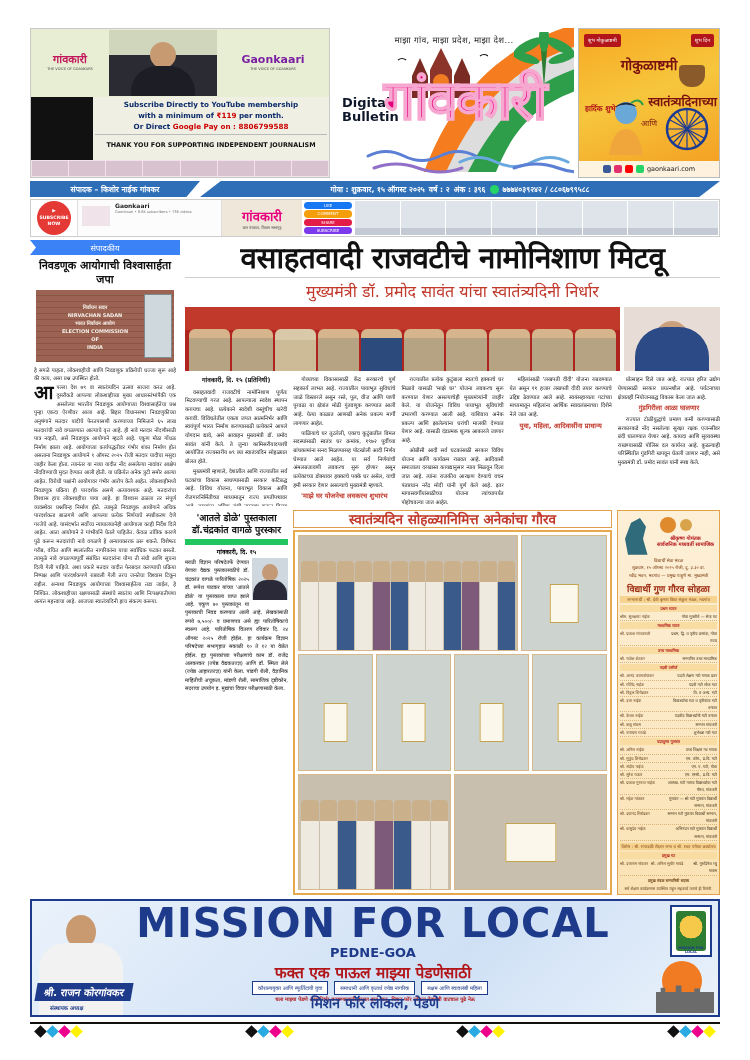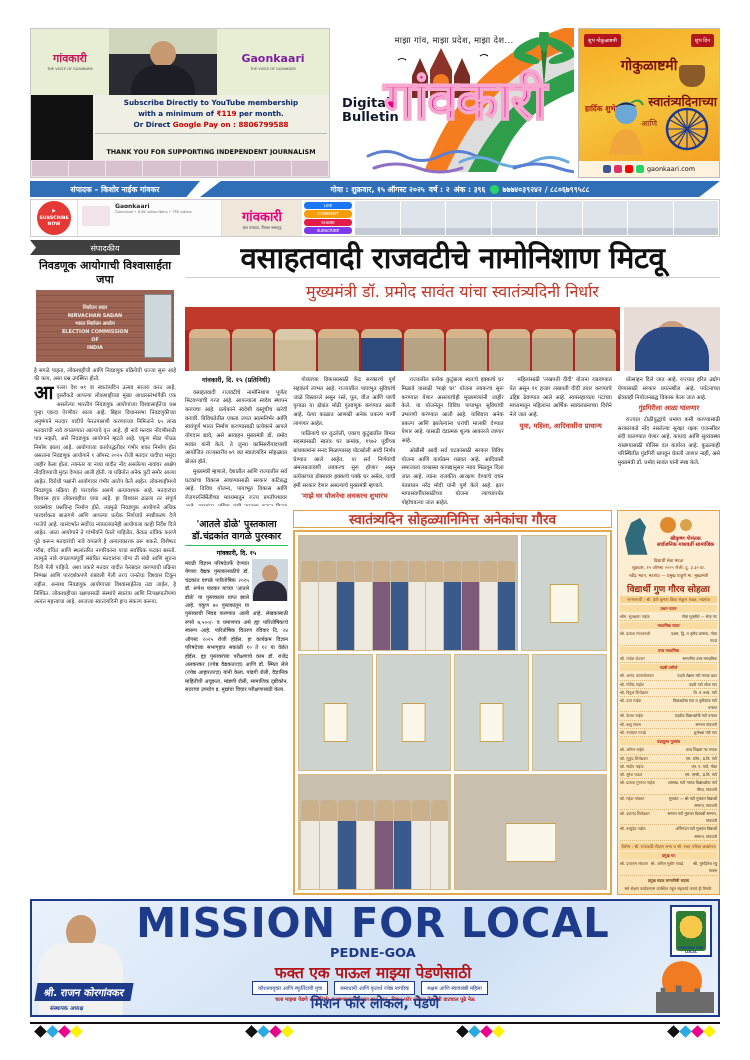--- a/index.html
+++ b/index.html
@@ -22,21 +22,21 @@
   .ytad-portrait { width:108px; height:66px; background:linear-gradient(#cfd6bb 0 38%, #2b2b33 38% 100%); position:relative; }
   .ytad-portrait::before{content:"";position:absolute;left:50%;top:12px;transform:translateX(-50%);width:26px;height:26px;border-radius:50%;background:#c79a72;}
   .ytad-portrait::after{content:"";position:absolute;left:50%;bottom:0;transform:translateX(-50%);width:64px;height:30px;border-radius:26px 26px 0 0;background:#1d1d25;}
   .ytad-logo2 { flex:1; text-align:center; font-size:11px; font-weight:bold; color:#7b1fa2; line-height:1.05;}
   .ytad-logo2 .sub { display:block; font-size:3.5px; color:#444; font-weight:normal; margin-top:3px;}
   .ytad-mid { flex:1; background:#efefe4; display:flex; }
   .ytad-thumb { width:62px; background:#111; }
   .ytad-txt { flex:1; text-align:center; padding:3px 2px; font-size:7.2px; font-weight:bold; color:#0d2b6b; line-height:1.5; }
   .ytad-txt .rupee { color:#cc0000; }
   .ytad-txt .gpay { color:#cc0000; }
-  .ytad-txt .thanks { display:block; color:#111; font-size:6.4px; border-top:1px solid #bbb; margin-top:2px; padding-top:14px;}
+  .ytad-txt .thanks { display:block; color:#111; font-size:6.4px; border-top:1px solid #bbb; margin-top:2px; padding-top:6px;}
   .ytad-strip { height:17px; background:#f2e2ea; display:flex; gap:1px; padding:1px; }
   .ytad-strip i { flex:1; background:#d8c2cf; display:block; }
 
   
   .masthead { flex:1; position:relative; overflow:hidden; background:#fff; }
   .tagline { text-align:center; font-size:8.5px; color:#222; padding-top:6px; letter-spacing:.3px;}
   .flagswoosh { position:absolute; right:-10px; top:-6px; width:200px; height:150px; }
   .mh-title { position:absolute; left:50px; top:46px; font-size:54px; font-weight:bold; color:#e6007e;
       -webkit-text-stroke:2px #f7a8d0; letter-spacing:-1px; line-height:1; font-family:"DejaVu Sans",sans-serif;}
   .mh-digital { position:absolute; left:8px; top:68px; font-size:13px; font-weight:bold; color:#0f172a; line-height:1.05;}
@@ -86,21 +86,21 @@
   .so-act i { flex:1; border-radius:7px; font-size:4px; color:#fff; display:flex;align-items:center;justify-content:center;font-style:normal;}
   .so-news { flex:1; display:flex; gap:1px; padding:1px; background:#fff;}
   .so-news .card { flex:1; background:#dfe4ea; position:relative; }
   .so-news .card::after{content:"";position:absolute;left:0;right:0;bottom:0;height:7px;background:#c3cad4;}
 
   
   .main { display:flex; gap:5px; margin-top:3px; height:655px; }
 
   
   .col-left { width:150px; display:flex; flex-direction:column; }
-  .edit-tag { height:15px; background:#404040; color:#fff; font-size:8px; display:flex; align-items:center;
+  .edit-tag { height:15px; background:#3b82f6; color:#fff; font-size:8px; display:flex; align-items:center;
      justify-content:center; clip-path:polygon(0 0,100% 0,100% 100%,0 100%,4% 50%); }
   .edit-title { font-size:11px; font-weight:bold; color:#111; text-align:center; padding:4px 0 3px; line-height:1.25;}
   .edit-photo { height:72px; background:#8a5a4a; margin:0 6px 4px; position:relative; overflow:hidden;}
   .edit-photo .wall { position:absolute; inset:0; background:repeating-linear-gradient(#9c6353 0 5px,#8a5544 5px 6px); }
   .edit-photo .sign { position:absolute; left:14px; top:10px; right:34px; bottom:8px; color:#f4eee6; font-size:5px;
      text-align:center; line-height:1.6; display:flex; flex-direction:column; justify-content:center; font-weight:bold;}
   .edit-photo .win { position:absolute; right:2px; top:4px; width:28px; bottom:4px; background:#cfd8dc; border:1px solid #7e8b90;}
   .edit-body { font-size:5.3px; line-height:1.62; text-align:justify; color:#1a1a1a; padding:0 4px; flex:1; overflow:hidden;
      -webkit-hyphens:auto; hyphens:auto;}
   .edit-body .dropcap { float:left; font-size:19px; font-weight:bold; line-height:.9; margin:1px 3px 0 0; color:#111;}
@@ -126,21 +126,21 @@
   .story { display:flex; gap:6px; font-size:5.4px; line-height:1.6; color:#111; text-align:justify; height:185px; overflow:hidden;}
   .story .c { flex:1; }
   .story .lead { font-weight:bold; text-align:center; display:block; margin-bottom:2px; font-size:6.4px;}
   .story .redhead { color:#c0392b; font-weight:bold; text-align:center; display:block; font-size:6.6px; margin:3px 0 2px; line-height:1.3;}
   .story p { margin-bottom:1.5px; text-indent:8px;}
 
   
   .lower { display:flex; gap:5px; margin-top:4px; flex:1; }
   .lw-left { width:103px; display:flex; flex-direction:column;}
   .lw-title { font-size:9.3px; font-weight:bold; color:#111; text-align:center; line-height:1.3; padding:2px 0 3px;
-      border-bottom:1px solid #22c55e;margin-top:6px;}
+      border-bottom:6px solid #22c55e;}
   .lw-date { font-size:6.2px; font-weight:bold; text-align:center; padding:2px 0;}
   .lw-portrait { float:right; width:36px; height:42px; background:#cfd8de; margin:0 0 2px 3px; position:relative; overflow:hidden;}
   .lw-portrait::before{content:"";position:absolute;left:50%;top:6px;transform:translateX(-50%);width:16px;height:17px;border-radius:50%;background:#c49a76;}
   .lw-portrait::after{content:"";position:absolute;left:50%;bottom:0;transform:translateX(-50%);width:34px;height:20px;border-radius:14px 14px 0 0;background:#2a2a38;}
   .lw-body { font-size:5.2px; line-height:1.62; text-align:justify; color:#111; overflow:hidden; flex:1;}
 
   .lw-mid { flex:1; display:flex; flex-direction:column;}
   .lw-banner { height:18px; background:#fff; border:1px solid #e0a04d; color:#c0392b; font-size:13.5px; font-weight:bold;
       display:flex; align-items:center; justify-content:center;}
   .grid-photos { flex:1; border:2px solid #e8a84e; margin-top:2px; padding:3px; display:flex; flex-direction:column; gap:3px; background:#fff;}

